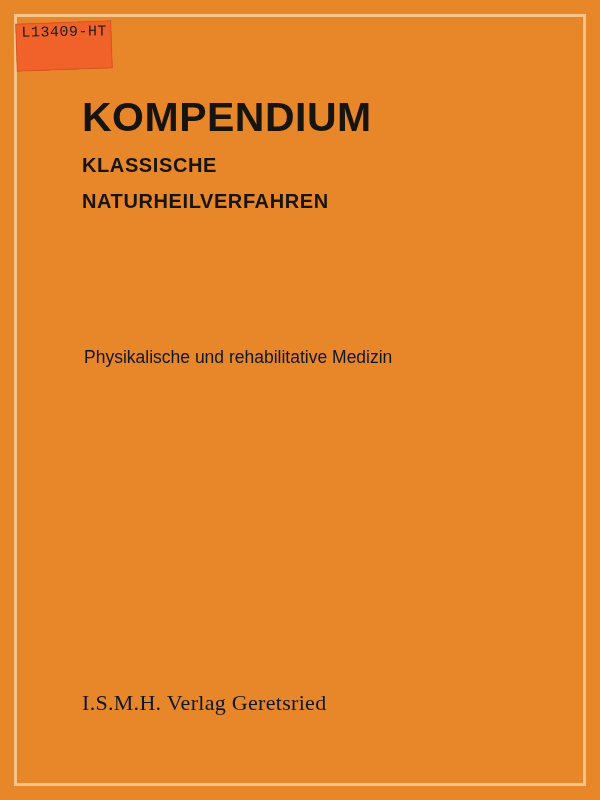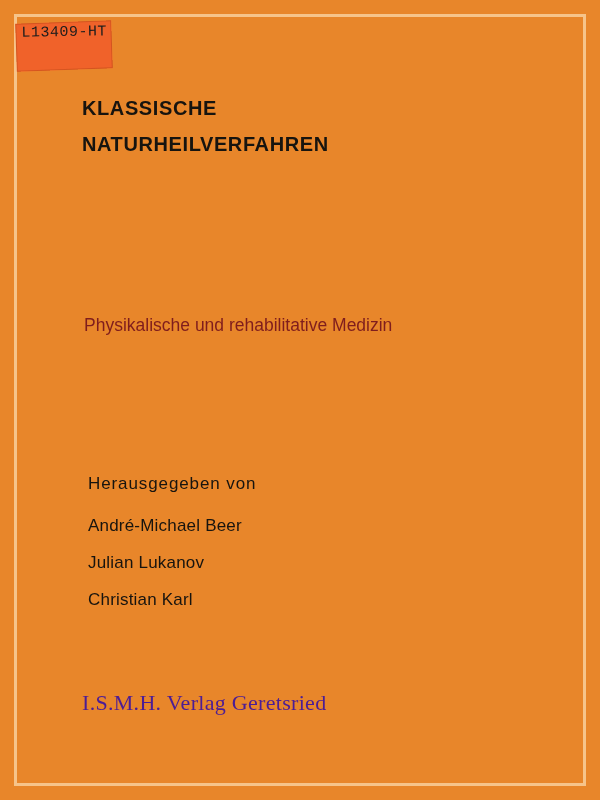--- a/index.html
+++ b/index.html
@@ -89,22 +89,23 @@
   }
   
   .subtitle-block {
     position: absolute;
     left: 84px;
     top: 312px;
     right: 46px;
   }
   .subtitle-line {
     font-size: 17.5px;
-    color: #7f1d1d;
+    color: #0f172a;
     line-height: 1.55;
+    margin-top: 32px;
   }
   
   .editor-block {
     position: absolute;
     left: 88px;
     top: 474px;
     right: 46px;
   }
   .editor-head {
     font-size: 17px;
@@ -118,47 +119,42 @@
     letter-spacing: 0.2px;
     margin-bottom: 17px;
   }
   
   .publisher {
     position: absolute;
     left: 82px;
     top: 690px;
     font-family: "Liberation Serif", serif;
     font-size: 22px;
-    color: #4c1d95;
+    color: #0f172a;
     letter-spacing: 0.3px;
   }
 </style>
 </head>
 <body>
 
 <div class="cover">
 
   <div class="frame-outer"></div>
   <div class="frame-inner"></div>
 
   <div class="sticker">
     <span class="sticker-text">L13409-HT</span>
   </div>
 
   <div class="title-block">
+    <div class="title-main">KOMPENDIUM</div>
     <div class="title-sub1">KLASSISCHE</div>
     <div class="title-sub2">NATURHEILVERFAHREN</div>
   </div>
 
   <div class="subtitle-block">
     <div class="subtitle-line">Physikalische und rehabilitative Medizin</div>
   </div>
 
-  <div class="editor-block">
-    <div class="editor-head">Herausgegeben von</div>
-    <div class="editor-name">André-Michael Beer</div>
-    <div class="editor-name">Julian Lukanov</div>
-    <div class="editor-name">Christian Karl</div>
-  </div>
 
   <div class="publisher">I.S.M.H. Verlag Geretsried</div>
 
 </div>
 
 </body></html>

